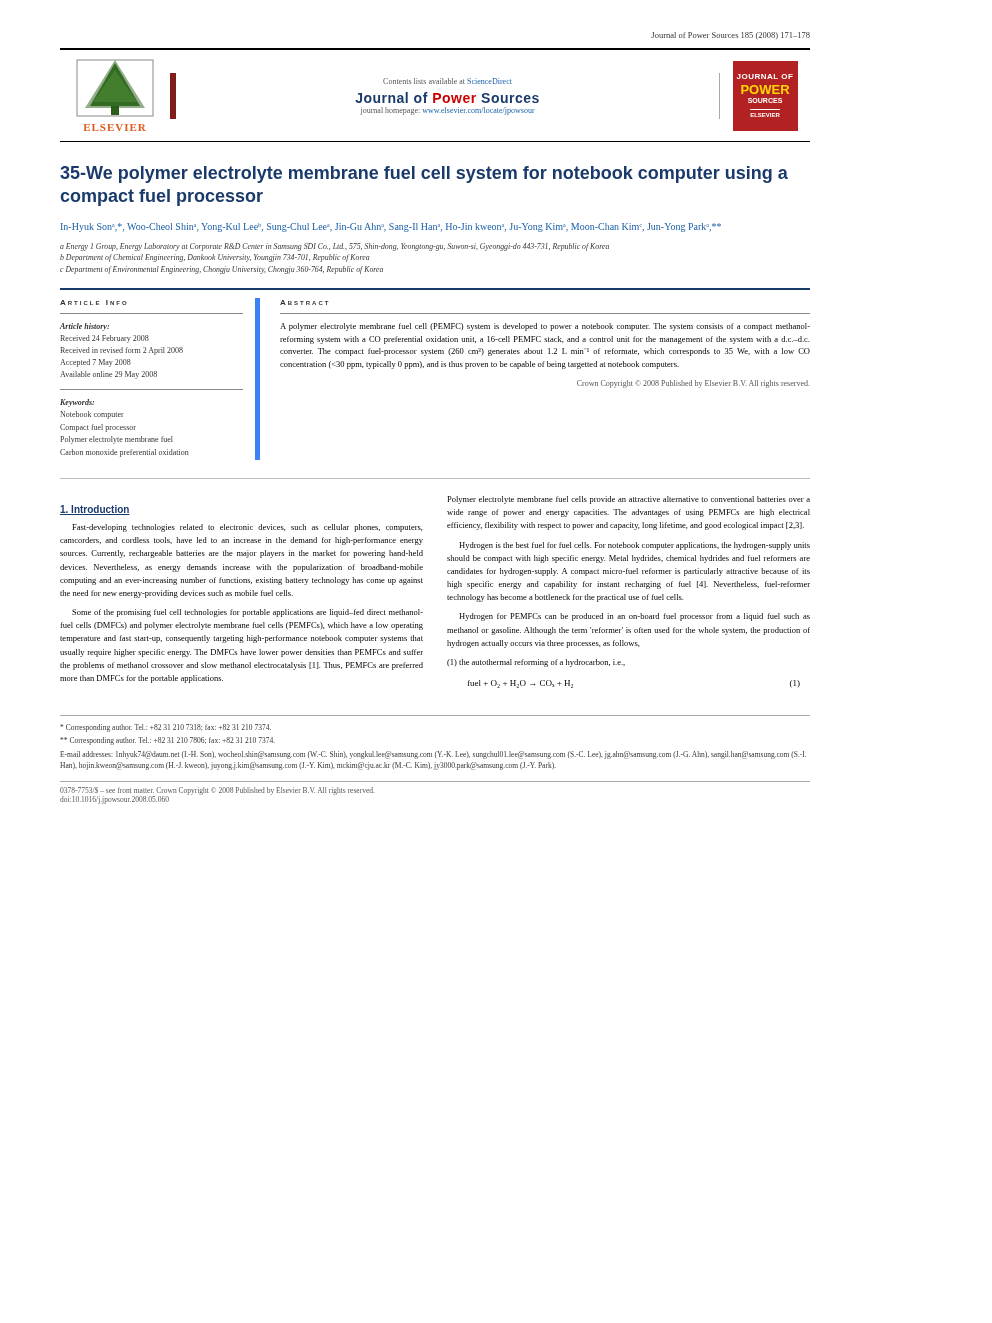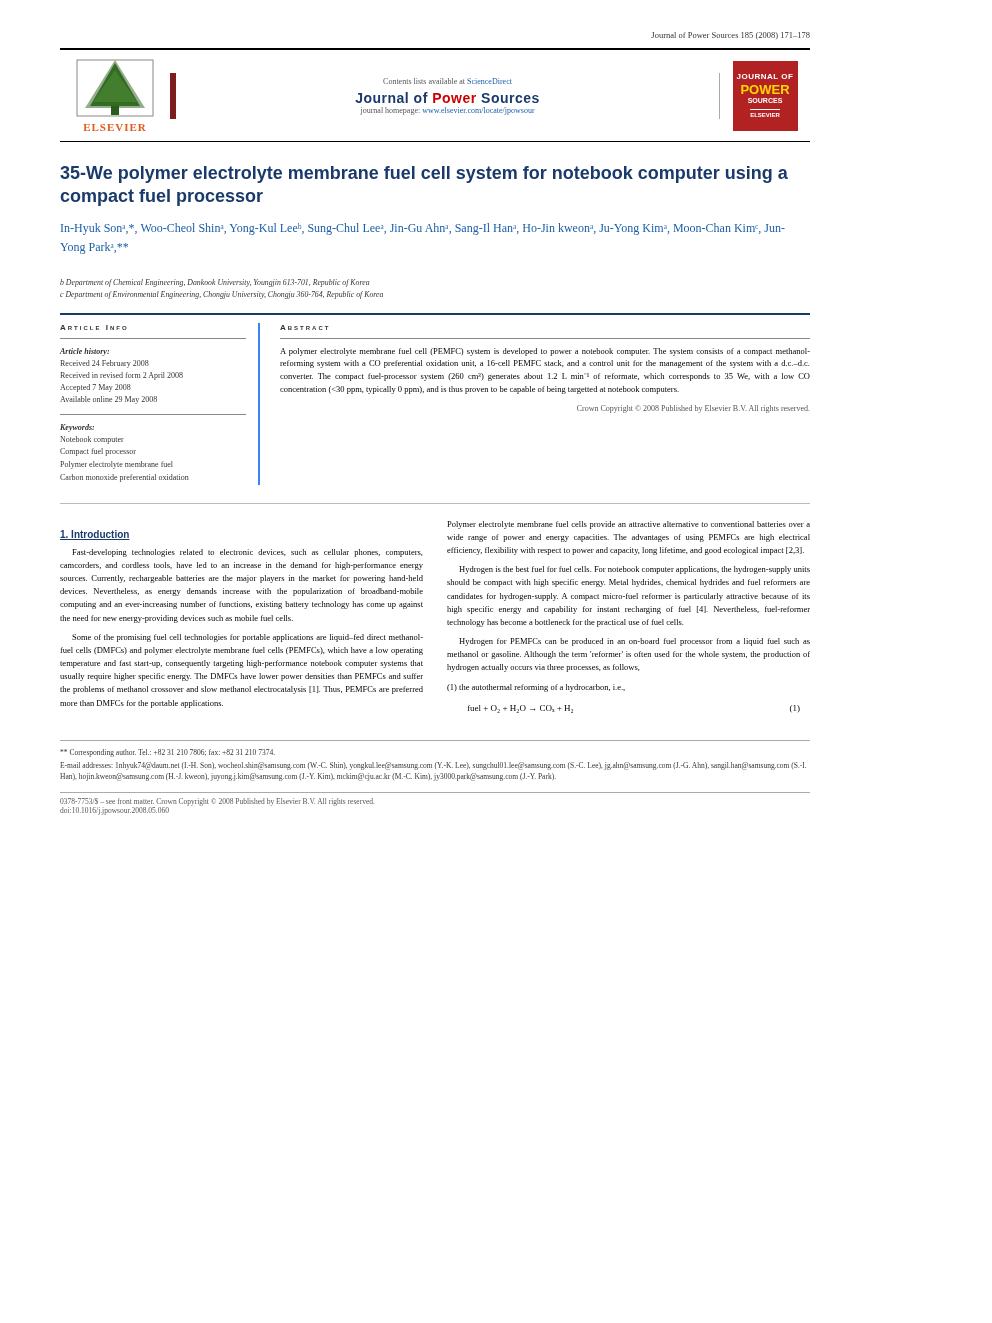--- a/index.html
+++ b/index.html
@@ -109,23 +109,23 @@
     
     .article-title {
       font-size: 18px;
       font-weight: bold;
       color: #1a3a6b;
       margin: 20px 0 10px 0;
       line-height: 1.3;
       font-family: Arial, sans-serif;
     }
     .authors {
-      font-size: 12px;
+      font-size: 10px;
       color: #1a5fa8;
-      margin-bottom: 20px;
+      margin-bottom: 6px;
       line-height: 1.6;
     }
     .affiliations {
       font-size: 7.8px;
       color: #333;
       line-height: 1.5;
       margin-bottom: 12px;
       font-style: italic;
     }
 
@@ -133,21 +133,21 @@
     .two-col {
       display: flex;
       gap: 20px;
       border-top: 2px solid #1a3a6b;
       margin-top: 6px;
       padding-top: 8px;
     }
     .left-col {
       width: 200px;
       flex-shrink: 0;
-      border-right: 2px solid #3b82f6;
+      border-right: 5px solid #3b82f6;
       padding-right: 12px;
     }
     .right-col {
       flex: 1;
     }
     .section-label {
       font-size: 8px;
       font-variant: small-caps;
       letter-spacing: 2px;
       color: #333;
@@ -309,21 +309,22 @@
     </div>
   </div>
 
   <div class="article-title">35-We polymer electrolyte membrane fuel cell system for notebook computer using a compact fuel processor</div>
 
   <div class="authors">
     <span>In-Hyuk Sonᵃ,*, Woo-Cheol Shinᵃ, Yong-Kul Leeᵇ, Sung-Chul Leeᵃ, Jin-Gu Ahnᵃ, Sang-Il Hanᵃ, Ho-Jin kweonᵃ, Ju-Yong Kimᵃ, Moon-Chan Kimᶜ, Jun-Yong Parkᵃ,**</span>
   </div>
 
   <div class="affiliations">
-    <div>b Department of Chemical Engineering, Dankook University, Youngjin 613-701, Republic of Korea</div>
+    <div>a Energy 1 Group, Energy Laboratory at Corporate R&amp;D Center in Samsung SDI Co., Ltd., 575, Shin-dong, Yeongtong-gu, Suwon-si, Gyeonggi-do 443-731, Republic of Korea</div>
+    <div>b Department of Chemical Engineering, Dankook University, Youngjin 734-701, Republic of Korea</div>
     <div>c Department of Environmental Engineering, Chongju University, Chongju 360-764, Republic of Korea</div>
   </div>
 
   <div class="two-col">
     <div class="left-col">
       <div class="section-label">Article  Info</div>
       <div style="border-top:1px solid #888; margin-bottom:6px;"></div>
       <div class="article-info-label">Article history:</div>
       <div class="article-info-text">Received 24 February 2008</div>
       <div class="article-info-text">Received in revised form 2 April 2008</div>
@@ -367,20 +368,21 @@
         </p>
         <div class="formula-block">
           <span>fuel + O₂ + H₂O → COₓ + H₂</span>
           <span class="formula-number">(1)</span>
         </div>
       </div>
     </div>
   </div>
 
   <div class="footnote-section">
+    <div class="footnote-line">* Corresponding author. Tel.: +82 31 210 7318; fax: +82 31 210 7374.</div>
     <div class="footnote-line">** Corresponding author. Tel.: +82 31 210 7806; fax: +82 31 210 7374.</div>
     <div class="footnote-line">
       <span>E-mail addresses:</span>
       <span>1nhyuk74@daum.net (I.-H. Son), wocheol.shin@samsung.com (W.-C. Shin), yongkul.lee@samsung.com (Y.-K. Lee), sungchul01.lee@samsung.com (S.-C. Lee), jg.ahn@samsung.com (J.-G. Ahn), sangil.han@samsung.com (S.-I. Han), hojin.kweon@samsung.com (H.-J. kweon), juyong.j.kim@samsung.com (J.-Y. Kim), mckim@cju.ac.kr (M.-C. Kim), jy3000.park@samsung.com (J.-Y. Park).</span>
     </div>
   </div>
   <div class="bottom-bar">
     <div>0378-7753/$ – see front matter. Crown Copyright © 2008 Published by Elsevier B.V. All rights reserved.</div>
     <div>doi:10.1016/j.jpowsour.2008.05.060</div>
   </div>

